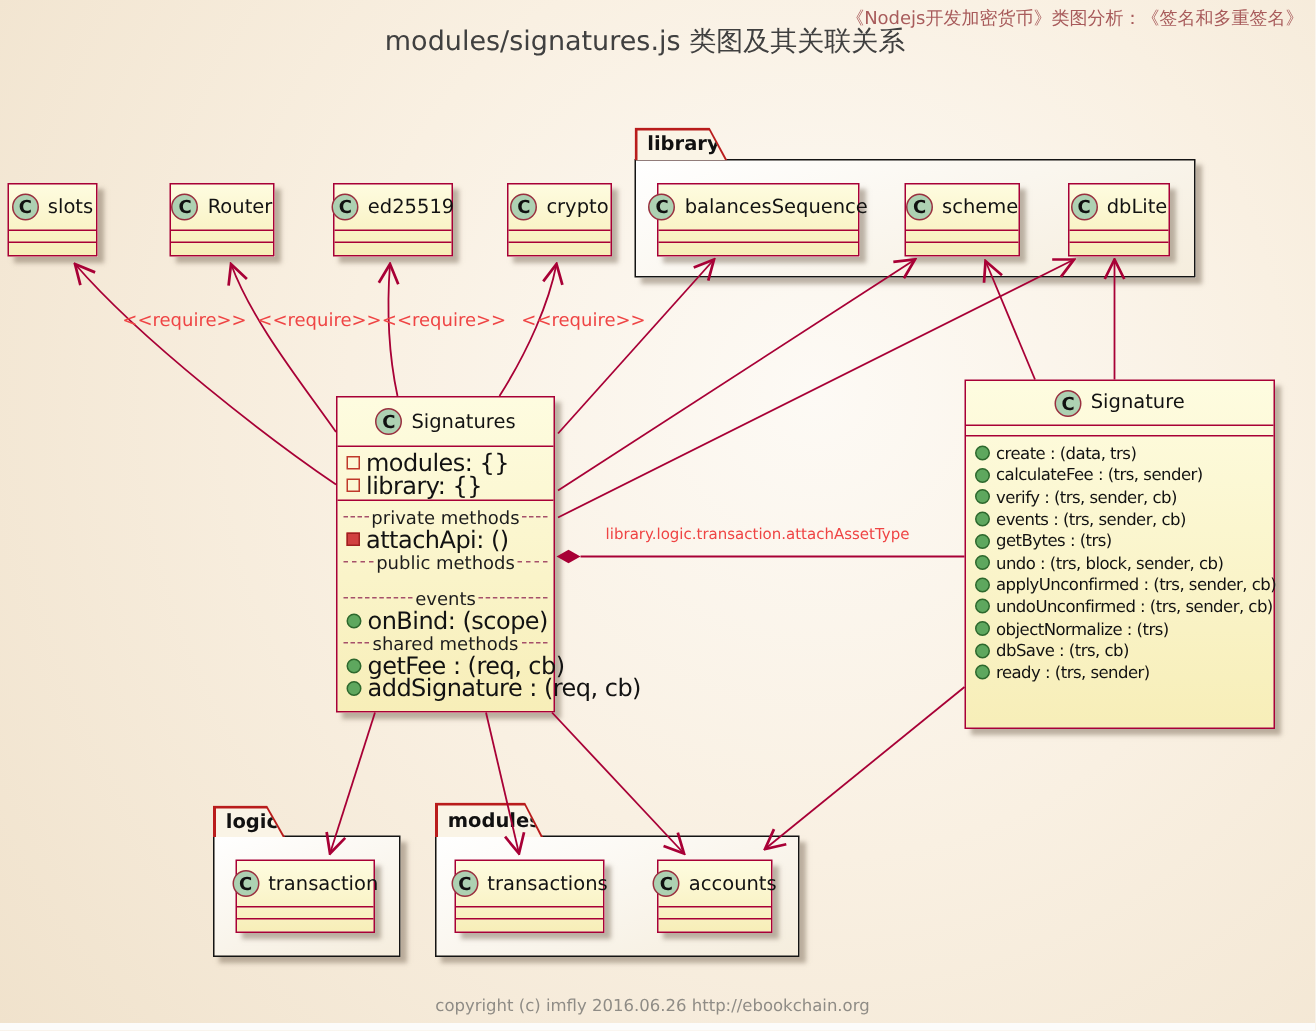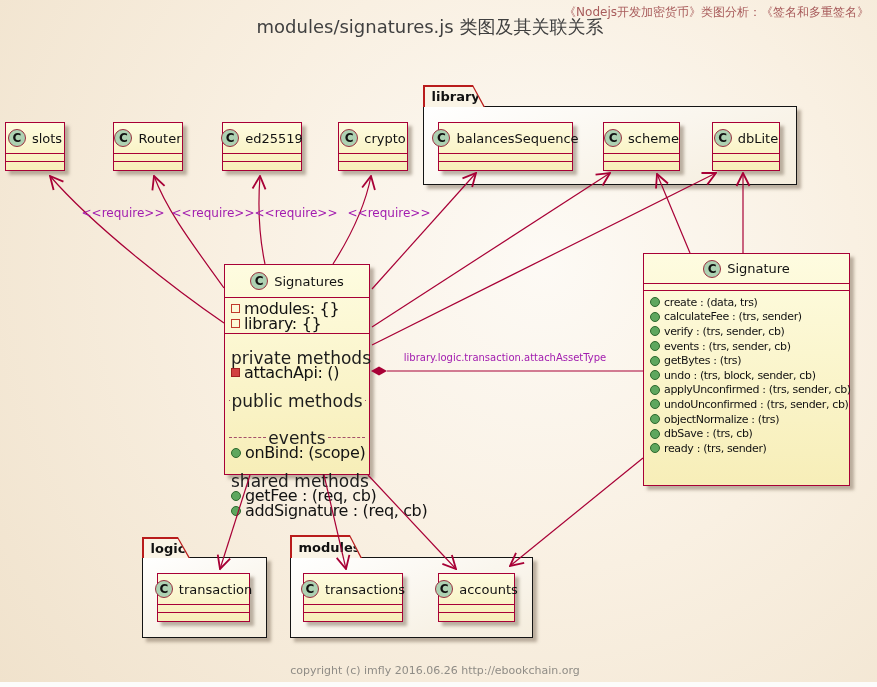--- a/index.html
+++ b/index.html
@@ -51,21 +51,21 @@
     padding-left:6px;height:15px;
     font-size:16px;letter-spacing:-0.35px;color:#121212;white-space:nowrap;
   }
   .sig2 .member-row{height:14.6px;font-size:11px;}
   .marker{flex:0 0 auto;display:inline-block;box-sizing:border-box;}
   .marker.private-field{width:9px;height:9px;border:1.8px solid #c0392b;background:transparent;}
   .marker.private-method{width:9px;height:9px;background:#d14040;border:1px solid #a02020;}
   .marker.public-method{width:10px;height:10px;border-radius:50%;background:#5ea75e;border:1.5px solid #2d682d;}
   .section-divider{
     display:flex;align-items:center;height:15px;
-    font-size:17px;color:#1c1c1c;white-space:nowrap;padding:0 2px;margin-top:13px;
+    font-size:12px;color:#1c1c1c;white-space:nowrap;padding:0 2px;
   }
   .section-divider::before,.section-divider::after{
     content:"";flex:1 1 auto;border-top:1.2px dashed #a5506a;margin:0 2px;
   }
   .gap{height:9px;}
   
   .pkg-tab{position:absolute;z-index:9;clip-path:polygon(0 0,calc(100% - 12px) 0,100% 100%,0 100%);background:#b91c1c;}
   .pkg-tab-inner{
     position:absolute;left:1.5px;top:1.5px;right:1.5px;bottom:0;
     clip-path:polygon(0 0,calc(100% - 11px) 0,100% 100%,0 100%);
@@ -73,21 +73,21 @@
     font-size:13px;font-weight:bold;color:#111;
   }
   .pkg-body{
     position:absolute;z-index:8;border:1.8px solid #141414;box-sizing:border-box;
     background:linear-gradient(160deg,#ffffff 0%,#f5eddd 100%);
     box-shadow:4px 4px 3px rgba(125,110,92,0.5);
   }
   
   .edge-label{
     position:absolute;z-index:60;transform:translate(-50%,-50%);
-    font-size:12px;color:#a21caf;white-space:nowrap;
+    font-size:12px;color:#ef4444;white-space:nowrap;
   }
   .edge-label.big{font-size:10px;}
   
   svg.edges{position:absolute;left:0;top:0;z-index:50;pointer-events:none;}
 </style>
 </head>
 <body>
 
 <svg class="edges" width="877" height="687" viewBox="0 0 877 687">
   <defs>

